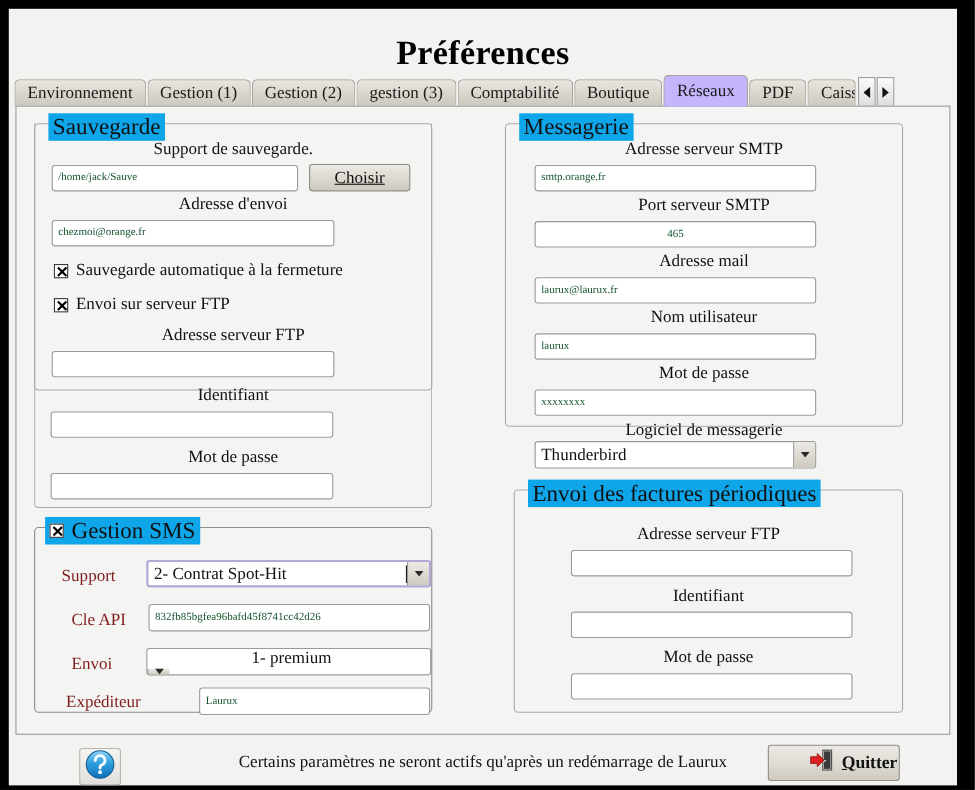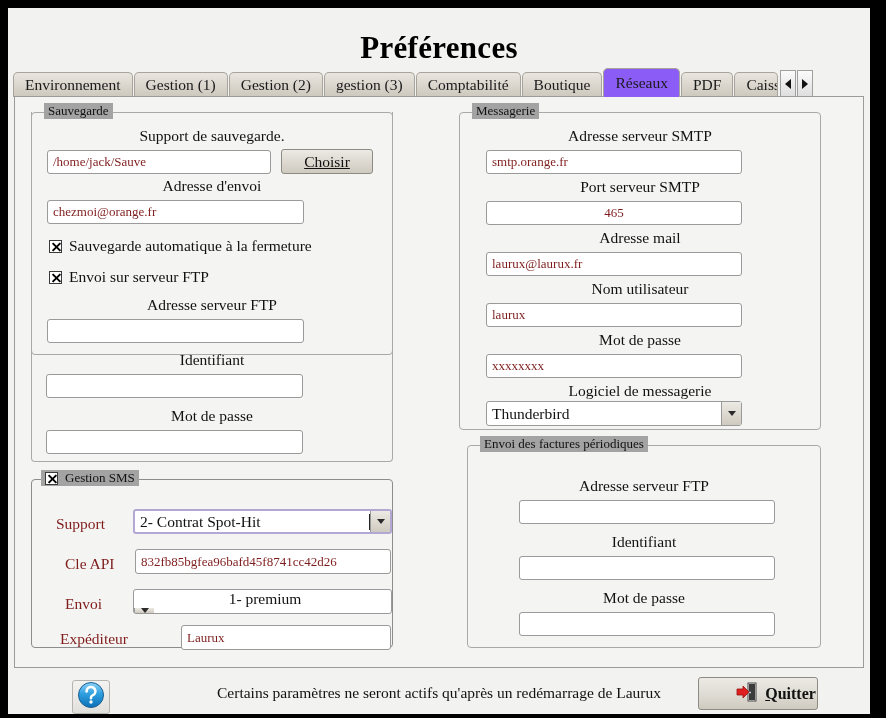--- a/index.html
+++ b/index.html
@@ -46,21 +46,21 @@
     background: linear-gradient(to bottom, #e9e6e0 0%, #d9d5cc 55%, #cdc8bd 100%);
     border: 1px solid #a8a49b;
     border-bottom: none;
     border-top-left-radius: 5px;
     border-top-right-radius: 5px;
     margin-right: 1px;
     white-space: nowrap;
     font-family: "Liberation Serif", serif;
   }
   .tab.active {
-    background: #8b5cf6;
+    background: #c4b5fd;
     height: 29px;
     line-height: 28px;
     border-color: #a8a49b;
     position: relative;
     z-index: 4;
     margin-bottom: 0;
   }
   .tab.clipped { overflow: hidden; max-width: 44px; padding-right: 0; }
   .tabscroll {
     width: 16px; height: 27px;
@@ -84,42 +84,42 @@
   
   .group {
     position: absolute;
     border: 1px solid #a9a9a9;
     border-radius: 4px;
     background: transparent;
   }
   .group > .legend {
     position: absolute;
     top: -10px; left: 12px;
-    background: #a3a3a3;
+    background: #0ea5e9;
     padding: 0 4px;
-    font-size: 13px;
+    font-size: 21px;
     color: #111;
     white-space: nowrap;
   }
   .group.solid { border: 1px solid #8c8c8c; }
 
   .fieldlabel {
     text-align: center;
     font-size: 15.5px;
     color: #111;
     width: 100%;
   }
   .inp {
     background: #ffffff;
     border: 1px solid #9a9a9a;
     border-radius: 3px;
     height: 24px;
-    font-size: 13px;
+    font-size: 10px;
     font-family: "Liberation Serif", serif;
-    color: #7f1d1d;
+    color: #14532d;
     padding: 0 5px;
     line-height: 22px;
     display: block;
     white-space: nowrap;
     overflow: hidden;
   }
   .inp.center { text-align: center; }
   .btn {
     background: linear-gradient(to bottom, #eceae4 0%, #dcd8d0 55%, #cfcabf 100%);
     border: 1px solid #8d8a83;
@@ -335,21 +335,21 @@
         <span class="cval">1- premium</span>
         <span class="cbtn">
             <i></i>
           </span>
       </div>
 
       <div class="rowlabel" style="position:absolute;left:28px;top:150px;">Expéditeur</div>
       <div class="inp" style="position:absolute;left:149px;top:145px;width:210px;height:25px;line-height:23px;">Laurux</div>
     </div>
 
-    <div class="group" style="left:444px; top:15px; width:362px; height:318px;padding-left:35px;">
+    <div class="group" style="left:444px; top:15px; width:362px; height:276px;padding-left:35px;">
       <span class="legend">Messagerie</span>
 
       <div class="fieldlabel" style="position:absolute;left:0;top:14px;">Adresse serveur SMTP</div>
       <div class="inp" style="position:absolute;left:26px;top:37px;width:256px;">smtp.orange.fr</div>
 
       <div class="fieldlabel" style="position:absolute;left:0;top:65px;">Port serveur SMTP</div>
       <div class="inp center" style="position:absolute;left:26px;top:88px;width:256px;">465</div>
 
       <div class="fieldlabel" style="position:absolute;left:0;top:116px;">Adresse mail</div>
       <div class="inp" style="position:absolute;left:26px;top:139px;width:256px;">laurux@laurux.fr</div>

